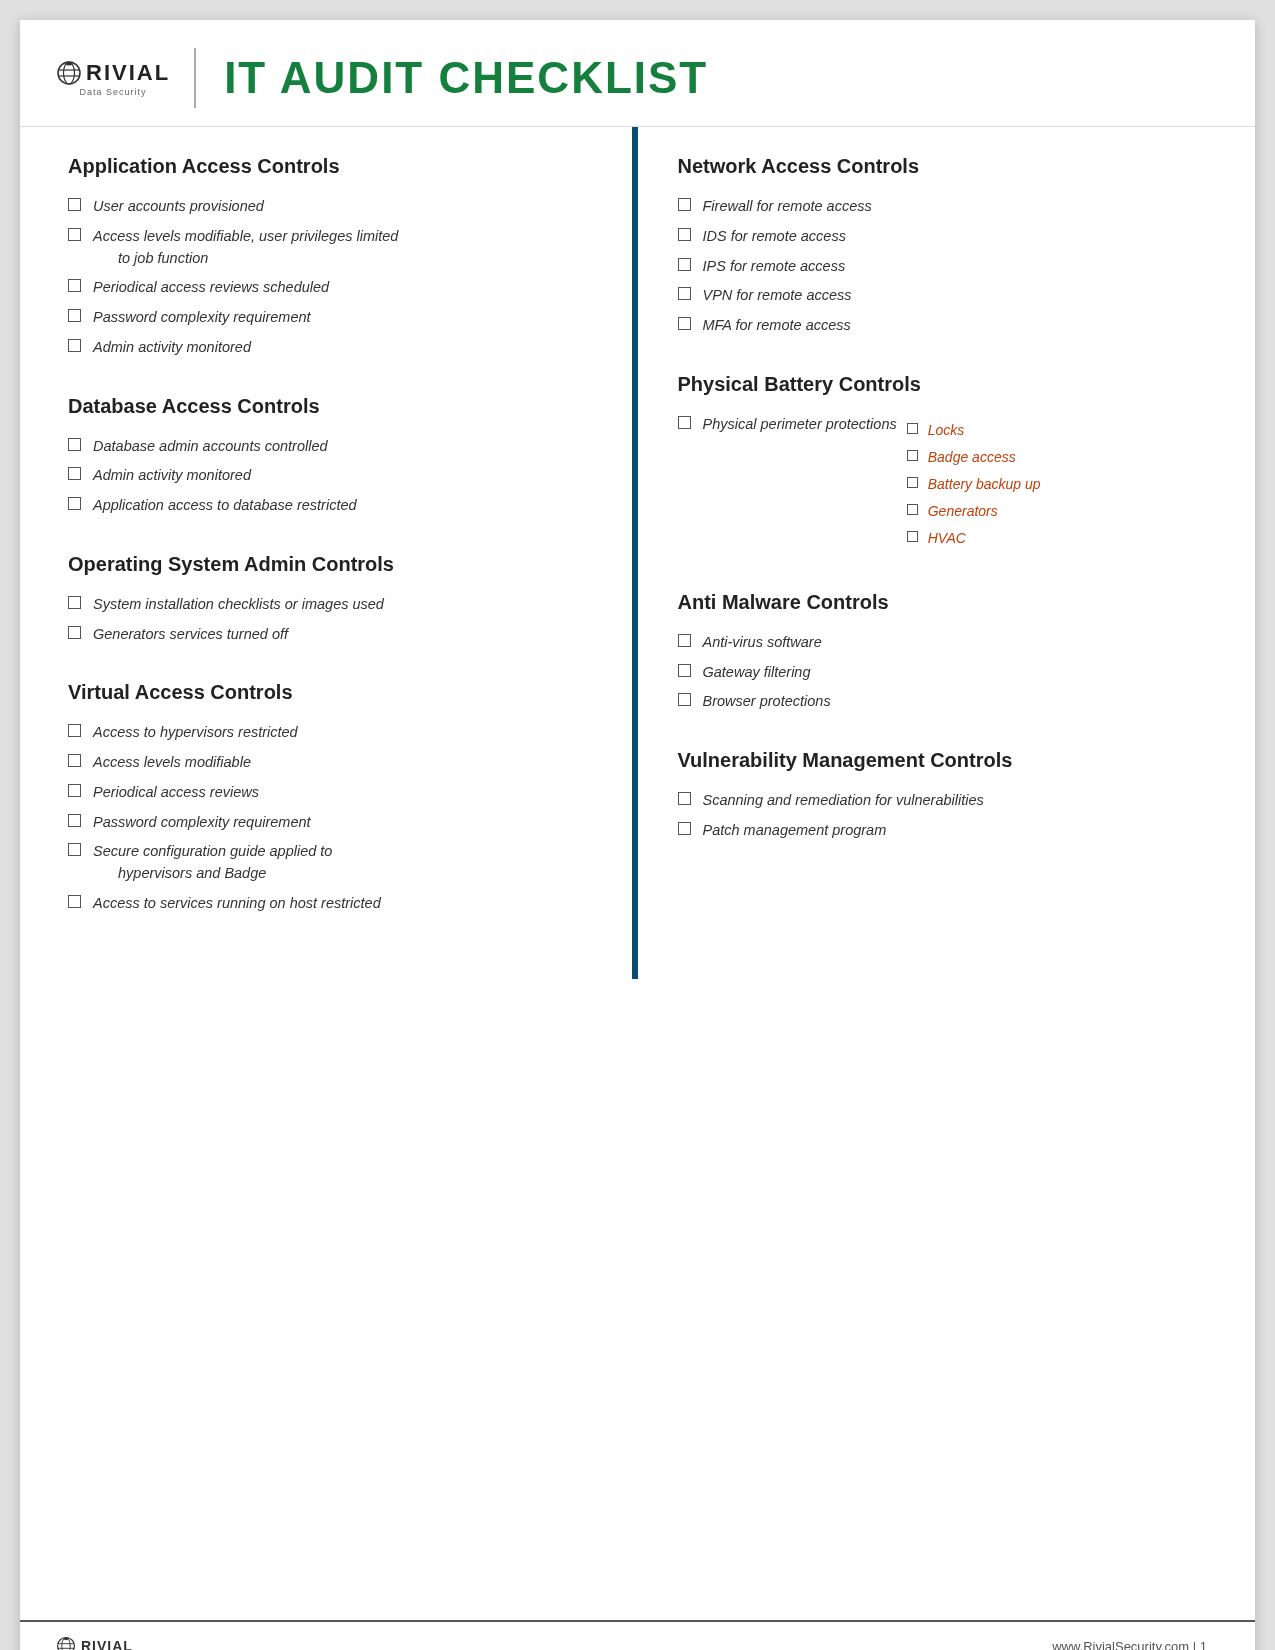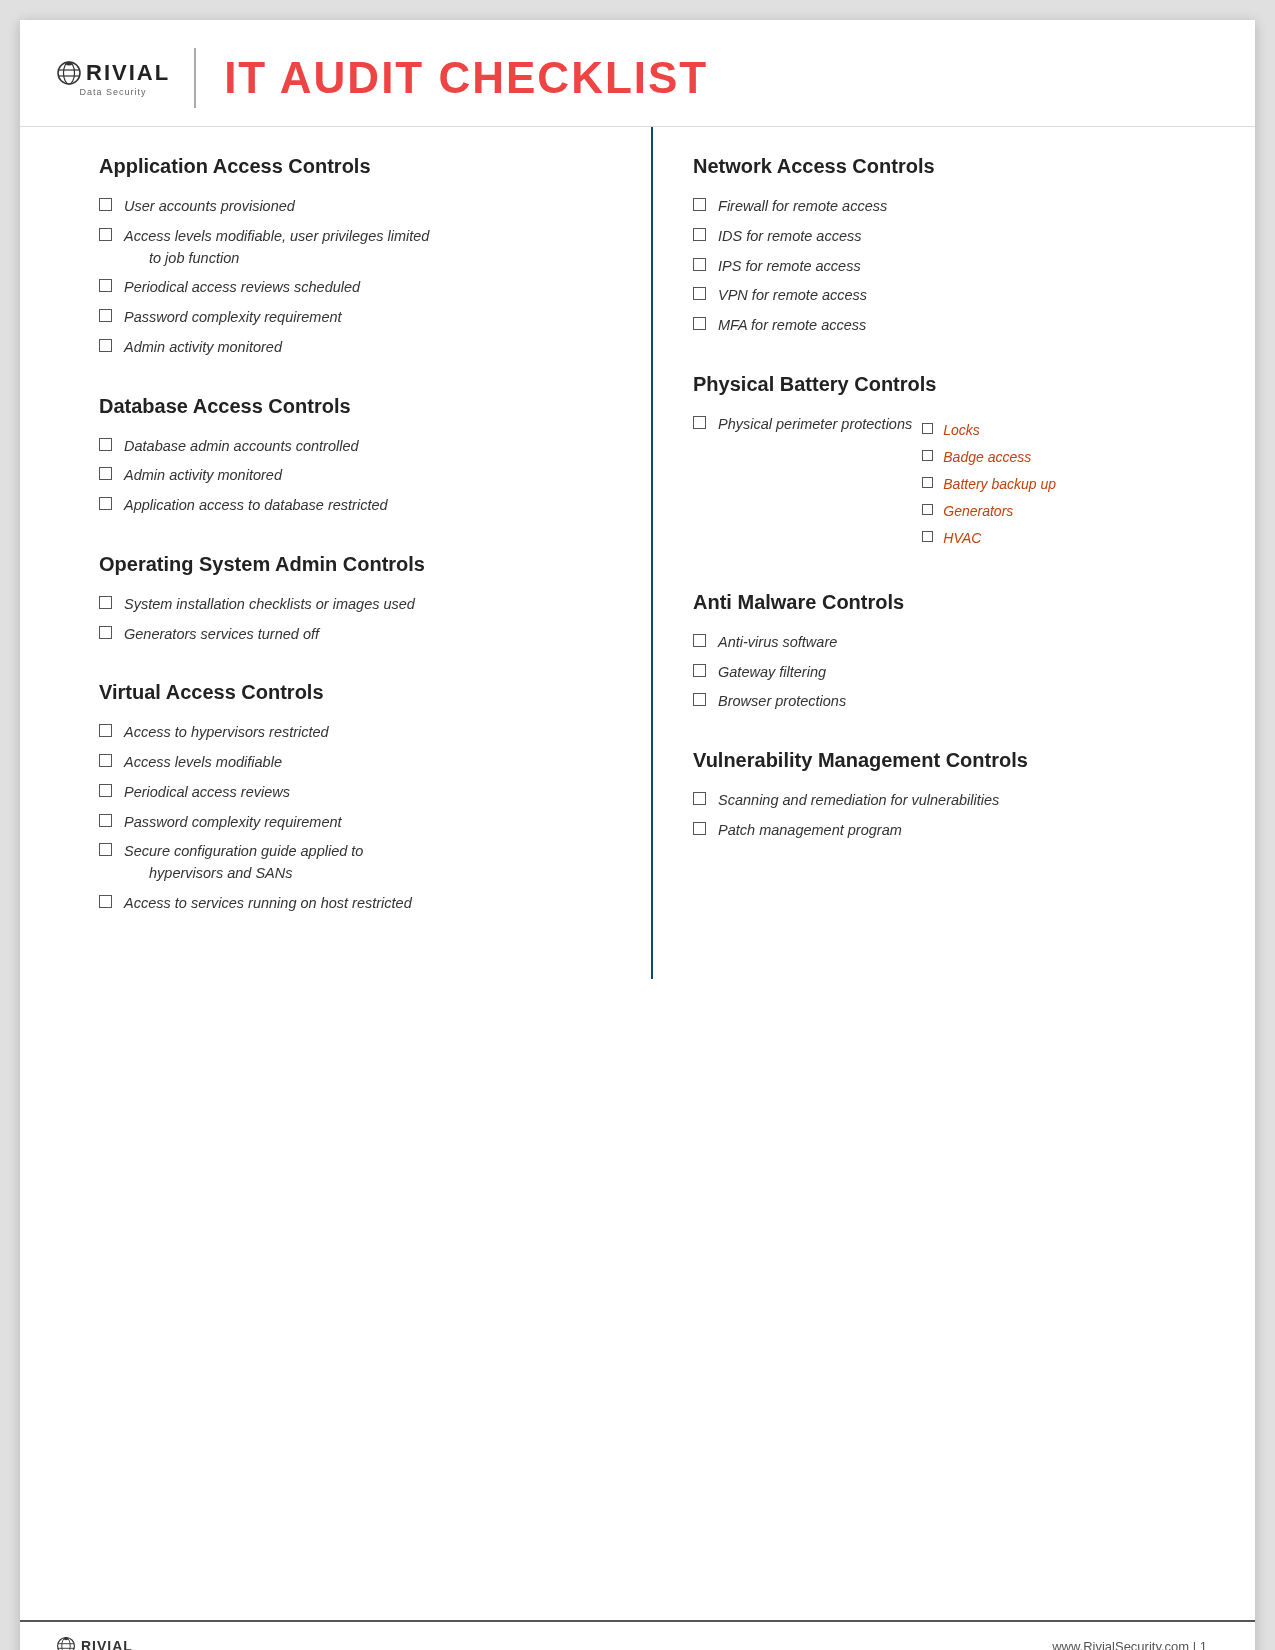--- a/index.html
+++ b/index.html
@@ -57,35 +57,34 @@
       width: 2px;
       height: 60px;
       background: #aaa;
       margin-right: 28px;
     }
 
     .header-title {
       font-size: 44px;
       font-weight: 900;
       letter-spacing: 2px;
-      color: #ef4444;
+      color: #15803d;
       text-transform: uppercase;
     }
 
     
     .content {
       display: flex;
       padding: 0;
     }
 
     .col-left {
       width: 50%;
-      border-right: 2px solid #0c4a6e;
+      border-right: 6px solid #0c4a6e;
       padding: 28px 40px 28px 48px;
-      margin-left: 31px;
     }
 
     .col-right {
       width: 50%;
       padding: 28px 48px 28px 40px;
     }
 
     
     .section {
       margin-bottom: 36px;
@@ -282,21 +281,21 @@
           <li>
             <span class="checkbox"></span>
             <span>Periodical access reviews</span>
           </li>
           <li>
             <span class="checkbox"></span>
             <span>Password complexity requirement</span>
           </li>
           <li>
             <span class="checkbox"></span>
-            <span>Secure configuration guide applied to<br><span class="indent-text">hypervisors and SANs</span></span>
+            <span>Secure configuration guide applied to<br><span class="indent-text">hypervisors and Badge</span></span>
           </li>
           <li>
             <span class="checkbox"></span>
             <span>Access to services running on host restricted</span>
           </li>
         </ul>
       </div>
 
     </div>
 

